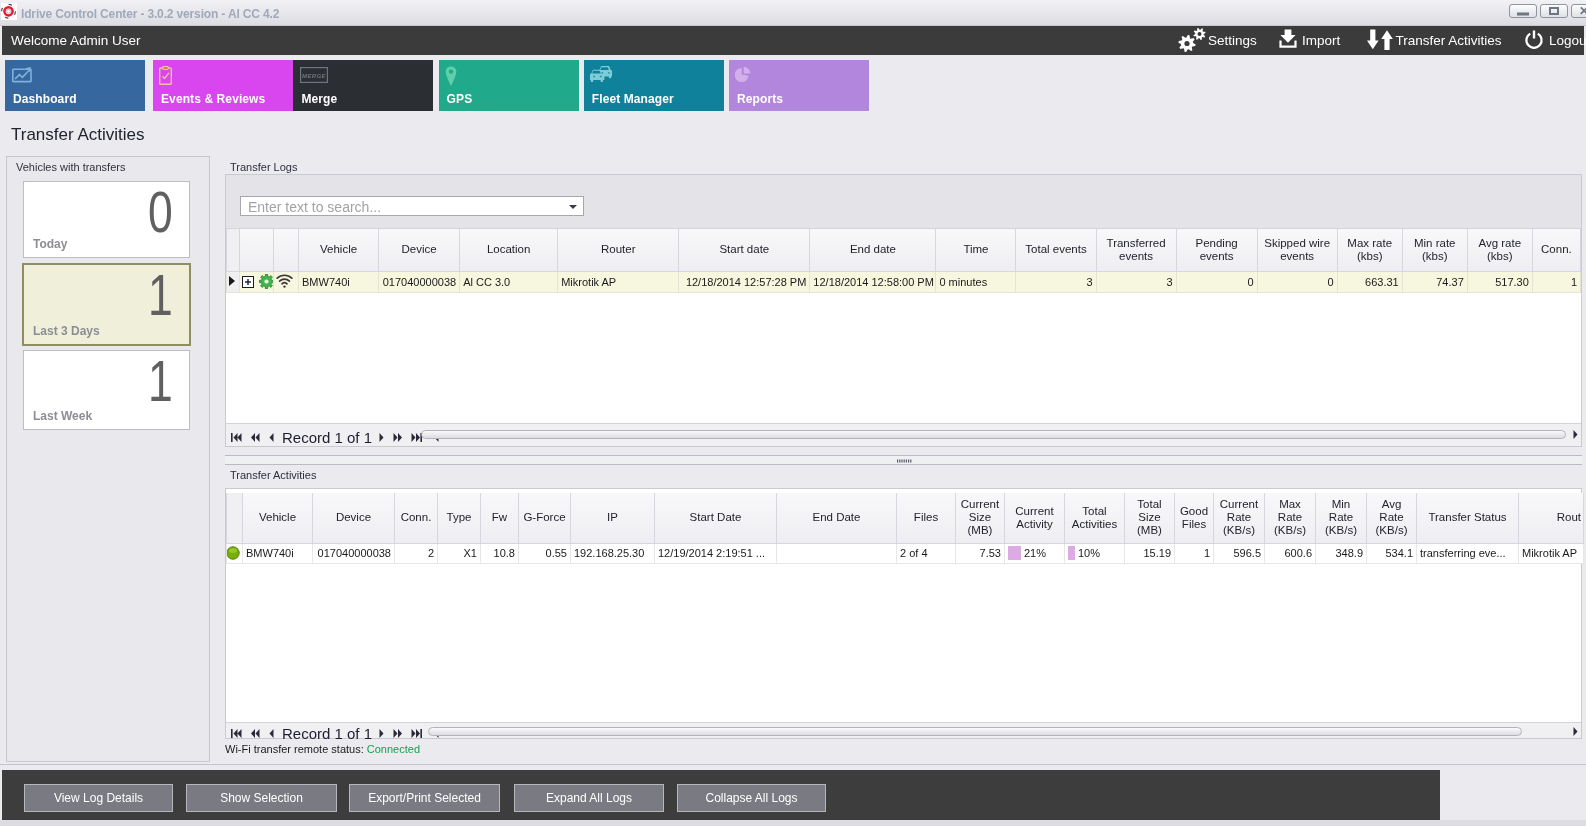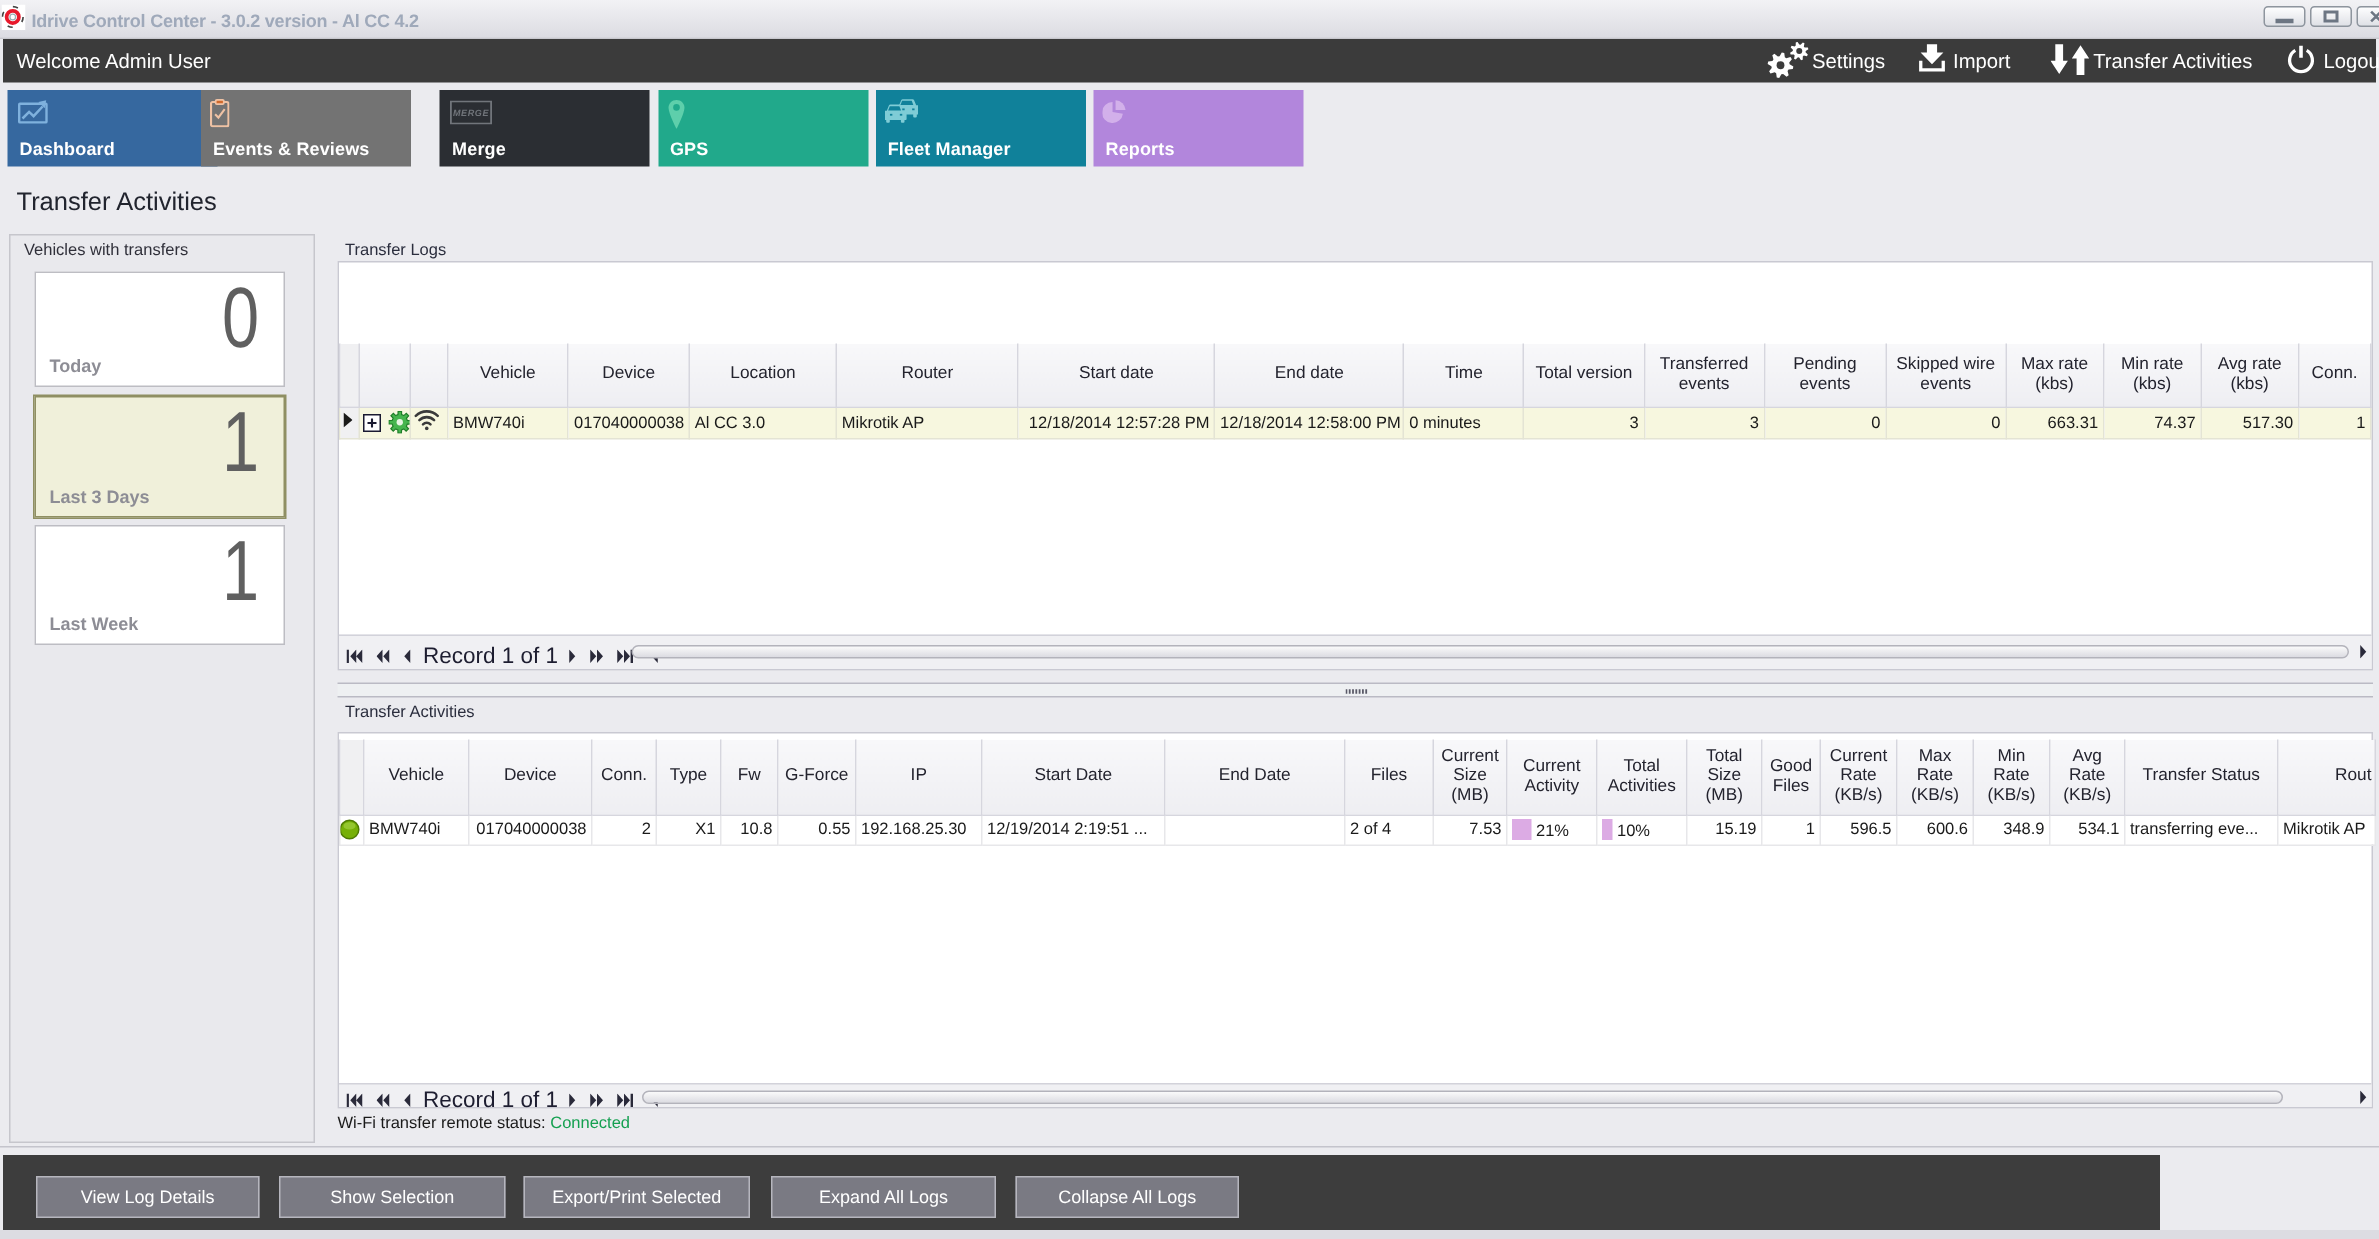--- a/index.html
+++ b/index.html
@@ -138,21 +138,21 @@
 </div>
 
 <div class="tile" style="left:5px; background:#36689f">
   <svg width="21" height="17" viewBox="0 0 21 17" style="left:7px">
     <rect x="0.8" y="3.2" width="18.2" height="12.4" rx="0.5" fill="none" stroke="#7fb1dd" stroke-width="1.6"></rect>
     <path d="M3 13 L7.4 8.6 L10.4 11.4 L16.4 5" fill="none" stroke="#7fb1dd" stroke-width="1.7"></path>
     <path d="M13.6 2 L18.8 0.9 L17.8 6.2z" fill="#7fb1dd"></path>
   </svg>
   <span class="lbl">Dashboard</span>
 </div>
-<div class="tile" style="left:134px; background:#737373">
+<div class="tile" style="left:153px; background:#d946ef">
   <svg width="13" height="19" viewBox="0 0 13 19" style="left:6px">
     <rect x="0.7" y="2" width="11.6" height="16.2" rx="1" fill="none" stroke="#efc2a4" stroke-width="1.4"></rect>
     <rect x="3.8" y="0.6" width="5.4" height="2.8" rx="0.8" fill="#d0692b" stroke="#efc2a4" stroke-width="1.2"></rect>
     <path d="M3.4 10.2 L5.6 12.4 L9.8 6.8" fill="none" stroke="#efc2a4" stroke-width="1.4"></path>
   </svg>
   <span class="lbl">Events &amp; Reviews</span>
 </div>
 <div class="tile" style="left:293.4px; background:#2b2e33">
   <svg width="28" height="16" viewBox="0 0 28 16" style="left:7px; top:7px">
     <rect x="0.6" y="0.6" width="26.8" height="14.8" fill="none" stroke="#71757b" stroke-width="1.2"></rect>
@@ -205,20 +205,26 @@
       <div class="lbl">Last 3 Days</div>
     </div>
   <div class="card" style="top:193px; height:80px;">
       <div class="num">1</div>
       <div class="lbl">Last Week</div>
     </div>
 </div>
 
 <div class="groupcap" style="top:161px">Transfer Logs</div>
 <div class="group" style="top:174px; height:273px;">
+  <div id="searchstrip">
+    <div id="searchbox">
+        <span class="ph">Enter text to search...</span>
+        <span class="dd"></span>
+      </div>
+  </div>
   <table class="grid" style="position:absolute; left:0; top:54px; width:1355px;">
     <colgroup>
       <col style="width:13px">
         <col style="width:34px">
         <col style="width:25px">
       <col style="width:80px">
         <col style="width:81px">
         <col style="width:98px">
         <col style="width:121px">
       <col style="width:131px">
@@ -238,21 +244,21 @@
       <th style="background:#f0f0f2"></th>
           <th></th>
           <th></th>
       <th>Vehicle</th>
           <th>Device</th>
           <th>Location</th>
           <th>Router</th>
       <th>Start date</th>
           <th>End date</th>
           <th>Time</th>
-          <th>Total version</th>
+          <th>Total events</th>
       <th>Transferred events</th>
           <th>Pending events</th>
           <th>Skipped wire events</th>
       <th>Max rate (kbs)</th>
           <th>Min rate (kbs)</th>
           <th>Avg rate (kbs)</th>
           <th>Conn.</th>
     </tr>
     <tr class="datarow" style="height:21px">
       <td style="background:#f0f0f2; padding:0 2px"><svg width="6" height="10" viewBox="0 0 6 10">

